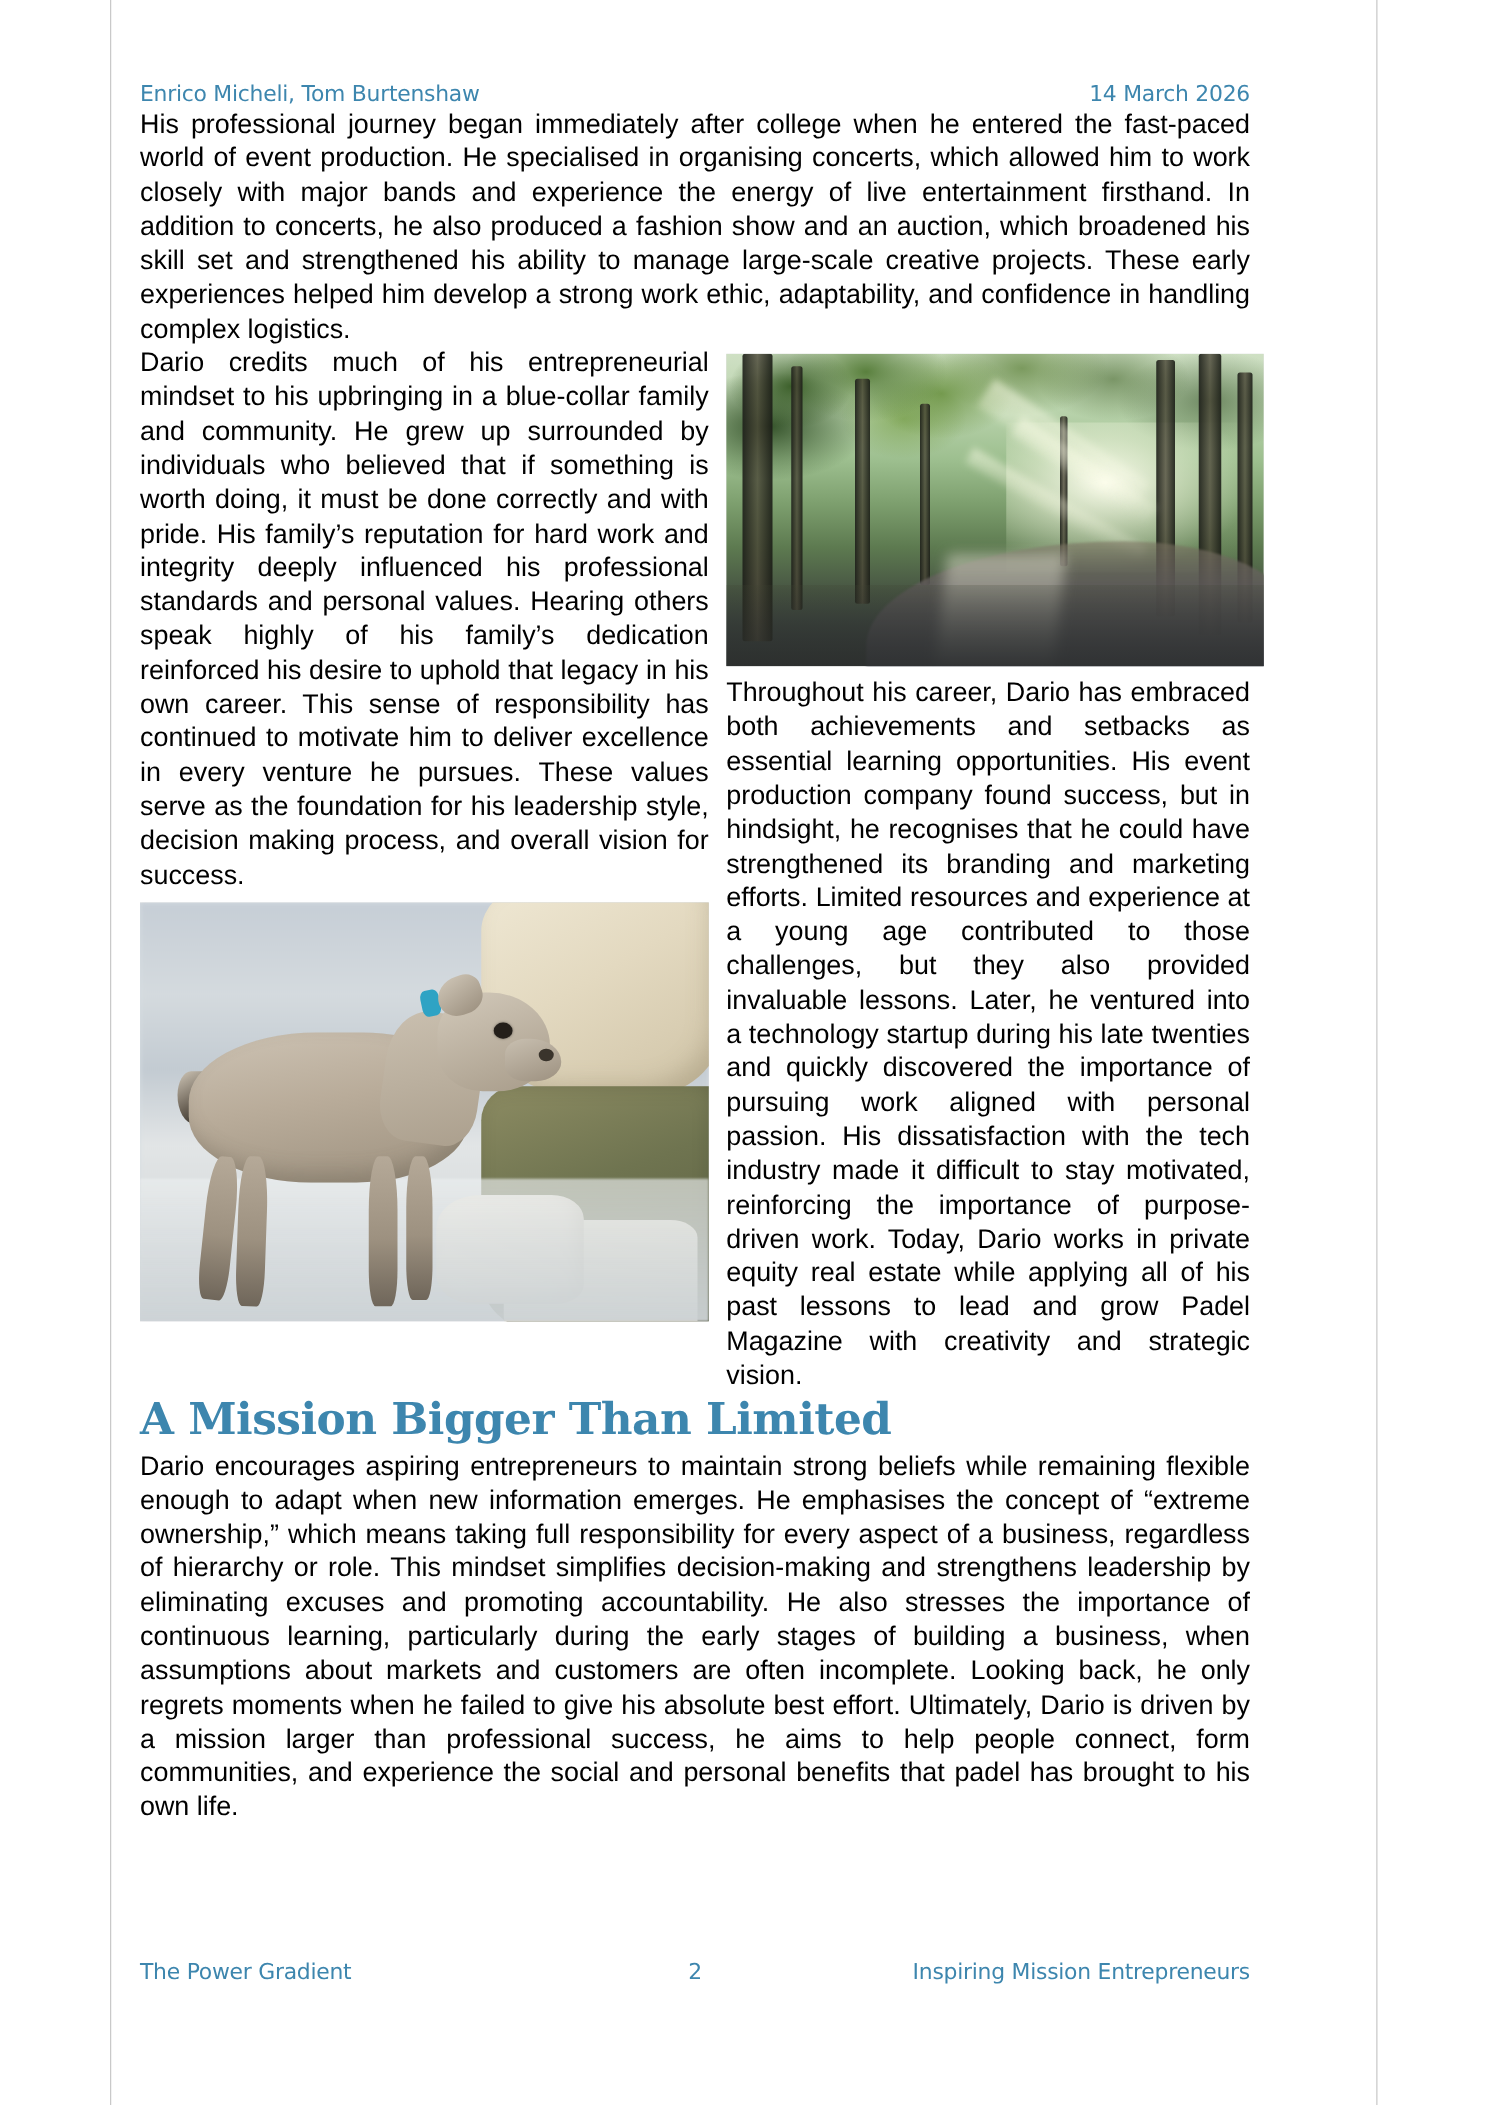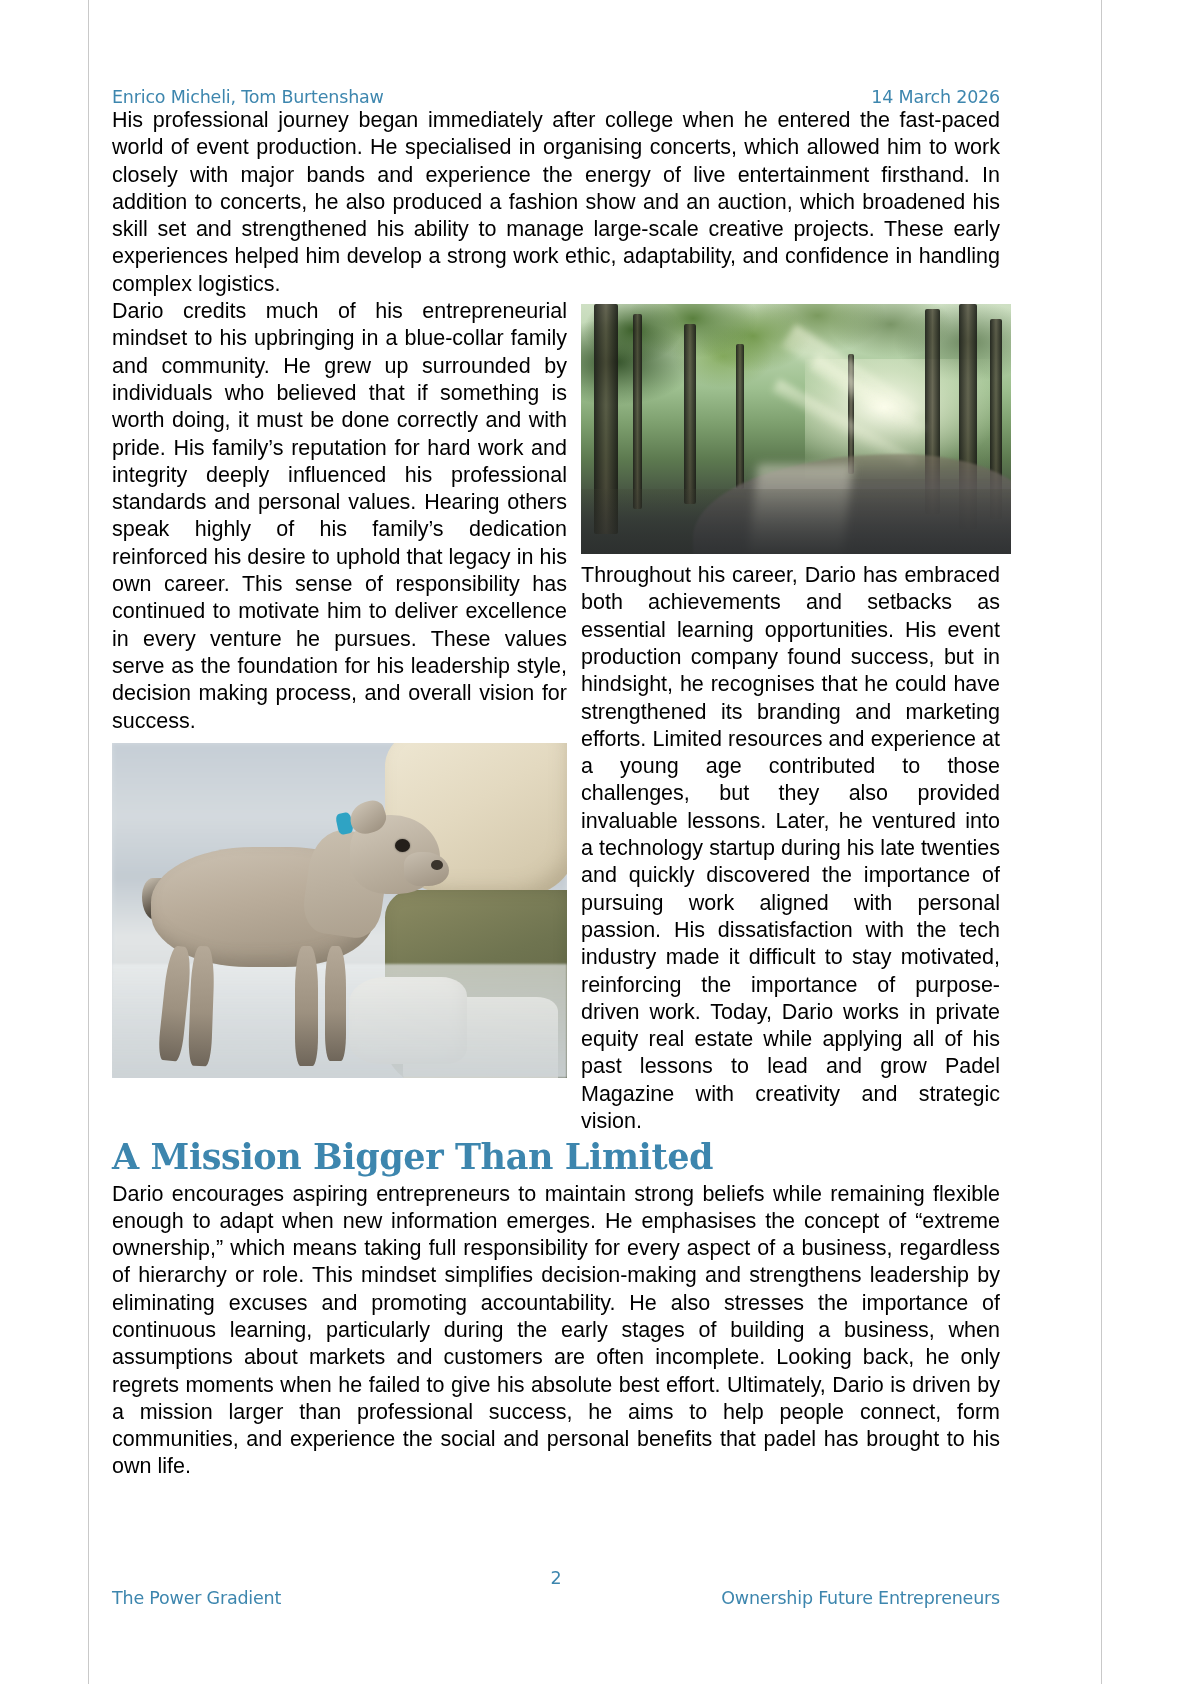--- a/index.html
+++ b/index.html
@@ -44,21 +44,21 @@
 
   
   .runhead {
     display: flex;
     justify-content: space-between;
     align-items: baseline;
     font-family: "DejaVu Sans", sans-serif;
     font-size: 17.5px;
     color: #3d86ae;
     letter-spacing: -0.2px;
-    padding-top: 87px;
+    padding-top: 66px;
   }
   .runhead .authors { white-space: nowrap; }
   .runhead .date { white-space: nowrap; }
 
   
   h1.title {
     font-family: "DejaVu Serif", "Liberation Serif", serif;
     font-weight: bold;
     font-size: 40px;
     line-height: 1.08;
@@ -285,21 +285,21 @@
     top: 1568px;
     width: 888px;
     display: flex;
     justify-content: space-between;
     align-items: baseline;
     font-family: "DejaVu Sans", sans-serif;
     font-size: 17.5px;
     color: #3d86ae;
     letter-spacing: -0.2px;
   }
-  .footer .f-left { flex: 0 0 auto; margin-top: 20px; }
+  .footer .f-left { flex: 0 0 auto; }
   .footer .f-center { position: absolute; left: 0; right: 0; text-align: center; }
   .footer .f-right { flex: 0 0 auto; margin-left: auto; }
 </style>
 </head>
 <body>
 
 <div class="page">
 
   <div class="page-rule-left"></div>
   <div class="page-rule-right"></div>
@@ -377,16 +377,16 @@
     </div>
 
     <h2 class="sect nowrap">A Mission Bigger Than Limited</h2>
     <p class="body">Dario encourages aspiring entrepreneurs to maintain strong beliefs while remaining flexible enough to adapt when new information emerges. He emphasises the concept of “extreme ownership,” which means taking full responsibility for every aspect of a business, regardless of hierarchy or role. This mindset simplifies decision-making and strengthens leadership by eliminating excuses and promoting accountability. He also stresses the importance of continuous learning, particularly during the early stages of building a business, when assumptions about markets and customers are often incomplete. Looking back, he only regrets moments when he failed to give his absolute best effort. Ultimately, Dario is driven by a mission larger than professional success, he aims to help people connect, form communities, and experience the social and personal benefits that padel has brought to his own life.</p>
 
   </div>
 
   <div class="footer">
     <span class="f-left">The Power Gradient</span>
     <span class="f-center">2</span>
-    <span class="f-right">Ownership Future Entrepreneurs</span>
+    <span class="f-right">Inspiring Mission Entrepreneurs</span>
   </div>
 
 </div>
 
 </body></html>

